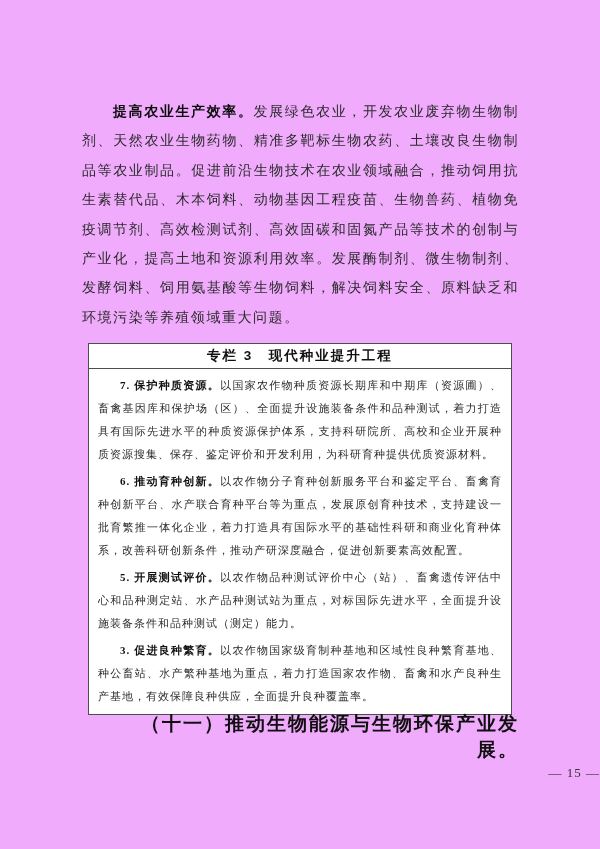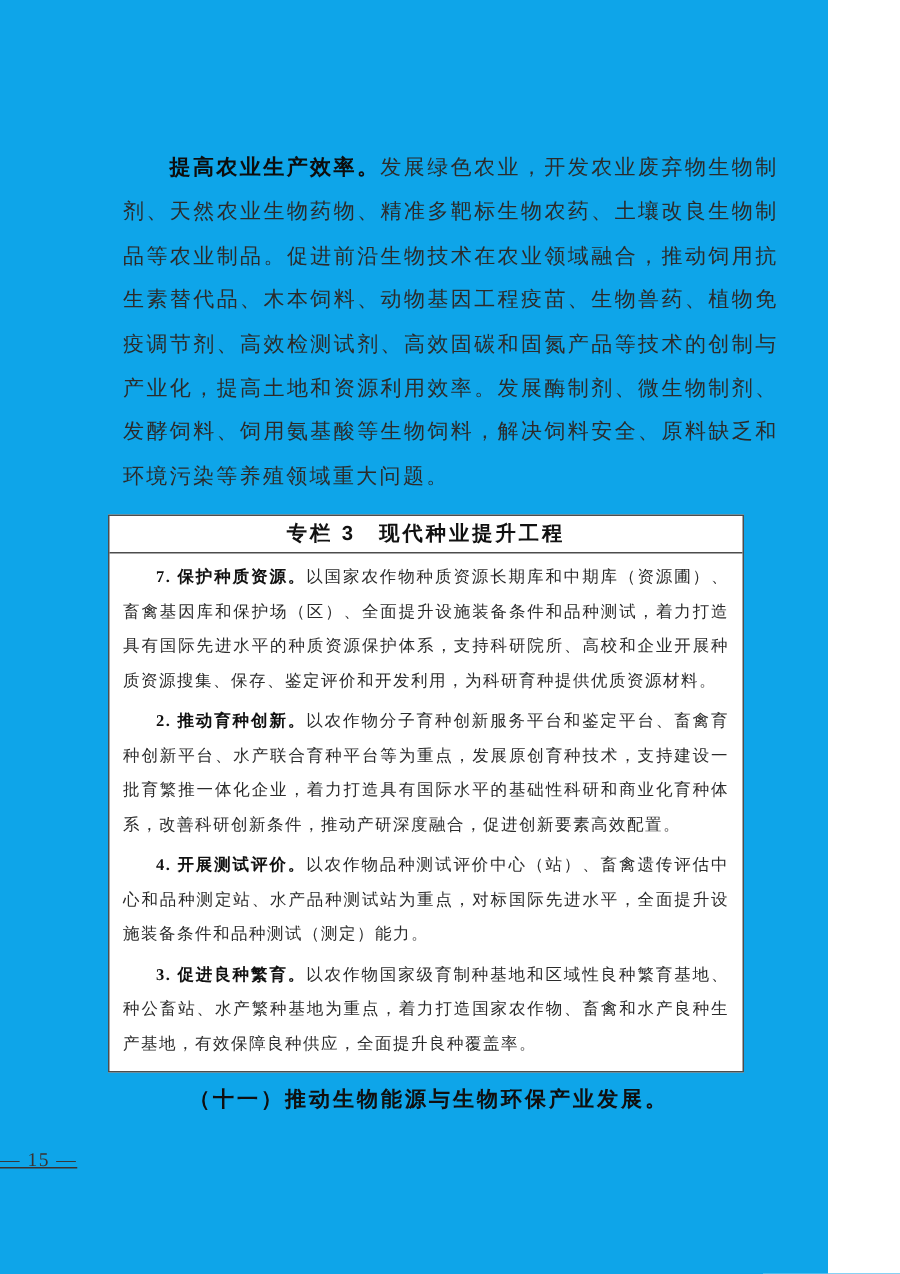--- a/index.html
+++ b/index.html
@@ -3,75 +3,75 @@
 <meta charset="utf-8">
 <style>
   html, body { margin: 0; padding: 0; }
   body {
     width: 600px; height: 849px;
     background: #ffffff;
     font-family: "Liberation Serif", "DejaVu Serif", serif;
     color: #262626;
     overflow: hidden;
   }
-  .page { position: relative; width: 552px; height: 849px; background: #0ea5e9; }
+  .page { position: relative; width: 600px; height: 849px; background: #f0abfc; }
 
   .para {
     position: absolute; left: 82px; top: 97px; width: 437px; margin: 0;
     font-size: 14px; line-height: 29.4px; letter-spacing: 1.55px;
     text-align: justify; text-indent: 31px; color: #2b2b2b;
   }
   .para .lead {
     font-family: "Liberation Sans", "DejaVu Sans", sans-serif;
     font-weight: bold; color: #0d0d0d;
   }
 
   .box {
-    position: absolute; left: 72px; top: 343px; width: 424px;
+    position: absolute; left: 88px; top: 343px; width: 424px;
     border: 1px solid #4d4d4d; background: #fff; box-sizing: border-box;
   }
   .box-title {
     height: 24px; line-height: 24px; text-align: center;
     font-family: "Liberation Sans", "DejaVu Sans", sans-serif;
     font-weight: bold; font-size: 13.5px; letter-spacing: 2px;
     color: #111; border-bottom: 1px solid #4d4d4d;
   }
   .box-content { padding: 5px 9px 6px 9px; }
   .box-item {
     margin: 0 0 4px 0; font-size: 11px; line-height: 23px;
     letter-spacing: 1px; text-align: justify; text-indent: 22px;
     color: #2b2b2b;
   }
   .box-item:last-child { margin-bottom: 0; }
   .box-item b { color: #111; }
 
   .heading11 {
-    position: absolute; left: 82px; top: 711px; width: 437px; margin: 13px;
-    font-size: 14px; font-weight: bold; letter-spacing: 2px;
-    text-indent: 31px; color: #0f0f0f;
+    position: absolute; left: 82px; top: 711px; width: 437px; margin: 0;
+    font-size: 19px; font-weight: bold; letter-spacing: 2px;
+    text-indent: 31px; color: #0f0f0f; text-align: right;
   }
 
   .page-number {
     position: absolute; left: 0; top: 765px; width: 600px;
-    text-align: left; font-size: 13px; letter-spacing: 1px; color: #3a3230; text-decoration: underline;
+    text-align: right; font-size: 13px; letter-spacing: 1px; color: #3a3230;
   }
 </style>
 </head>
 <body>
 
 <div class="page">
 
   <p class="para"><b class="lead">提高农业生产效率。</b><span>发展绿色农业，开发农业废弃物生物制剂、天然农业生物药物、精准多靶标生物农药、土壤改良生物制品等农业制品。促进前沿生物技术在农业领域融合，推动饲用抗生素替代品、木本饲料、动物基因工程疫苗、生物兽药、植物免疫调节剂、高效检测试剂、高效固碳和固氮产品等技术的创制与产业化，提高土地和资源利用效率。发展酶制剂、微生物制剂、发酵饲料、饲用氨基酸等生物饲料，解决饲料安全、原料缺乏和环境污染等养殖领域重大问题。</span></p>
 
   <div class="box">
     <div class="box-title">专栏 3　现代种业提升工程</div>
     <div class="box-content">
       <p class="box-item"><b>7. 保护种质资源。</b><span>以国家农作物种质资源长期库和中期库（资源圃）、畜禽基因库和保护场（区）、全面提升设施装备条件和品种测试，着力打造具有国际先进水平的种质资源保护体系，支持科研院所、高校和企业开展种质资源搜集、保存、鉴定评价和开发利用，为科研育种提供优质资源材料。</span></p>
-      <p class="box-item"><b>2. 推动育种创新。</b><span>以农作物分子育种创新服务平台和鉴定平台、畜禽育种创新平台、水产联合育种平台等为重点，发展原创育种技术，支持建设一批育繁推一体化企业，着力打造具有国际水平的基础性科研和商业化育种体系，改善科研创新条件，推动产研深度融合，促进创新要素高效配置。</span></p>
-      <p class="box-item"><b>4. 开展测试评价。</b><span>以农作物品种测试评价中心（站）、畜禽遗传评估中心和品种测定站、水产品种测试站为重点，对标国际先进水平，全面提升设施装备条件和品种测试（测定）能力。</span></p>
+      <p class="box-item"><b>6. 推动育种创新。</b><span>以农作物分子育种创新服务平台和鉴定平台、畜禽育种创新平台、水产联合育种平台等为重点，发展原创育种技术，支持建设一批育繁推一体化企业，着力打造具有国际水平的基础性科研和商业化育种体系，改善科研创新条件，推动产研深度融合，促进创新要素高效配置。</span></p>
+      <p class="box-item"><b>5. 开展测试评价。</b><span>以农作物品种测试评价中心（站）、畜禽遗传评估中心和品种测定站、水产品种测试站为重点，对标国际先进水平，全面提升设施装备条件和品种测试（测定）能力。</span></p>
       <p class="box-item"><b>3. 促进良种繁育。</b><span>以农作物国家级育制种基地和区域性良种繁育基地、种公畜站、水产繁种基地为重点，着力打造国家农作物、畜禽和水产良种生产基地，有效保障良种供应，全面提升良种覆盖率。</span></p>
     </div>
   </div>
 
   <p class="heading11">（十一）推动生物能源与生物环保产业发展。</p>
 
   <div class="page-number">— 15 —</div>
 
 </div>
 

